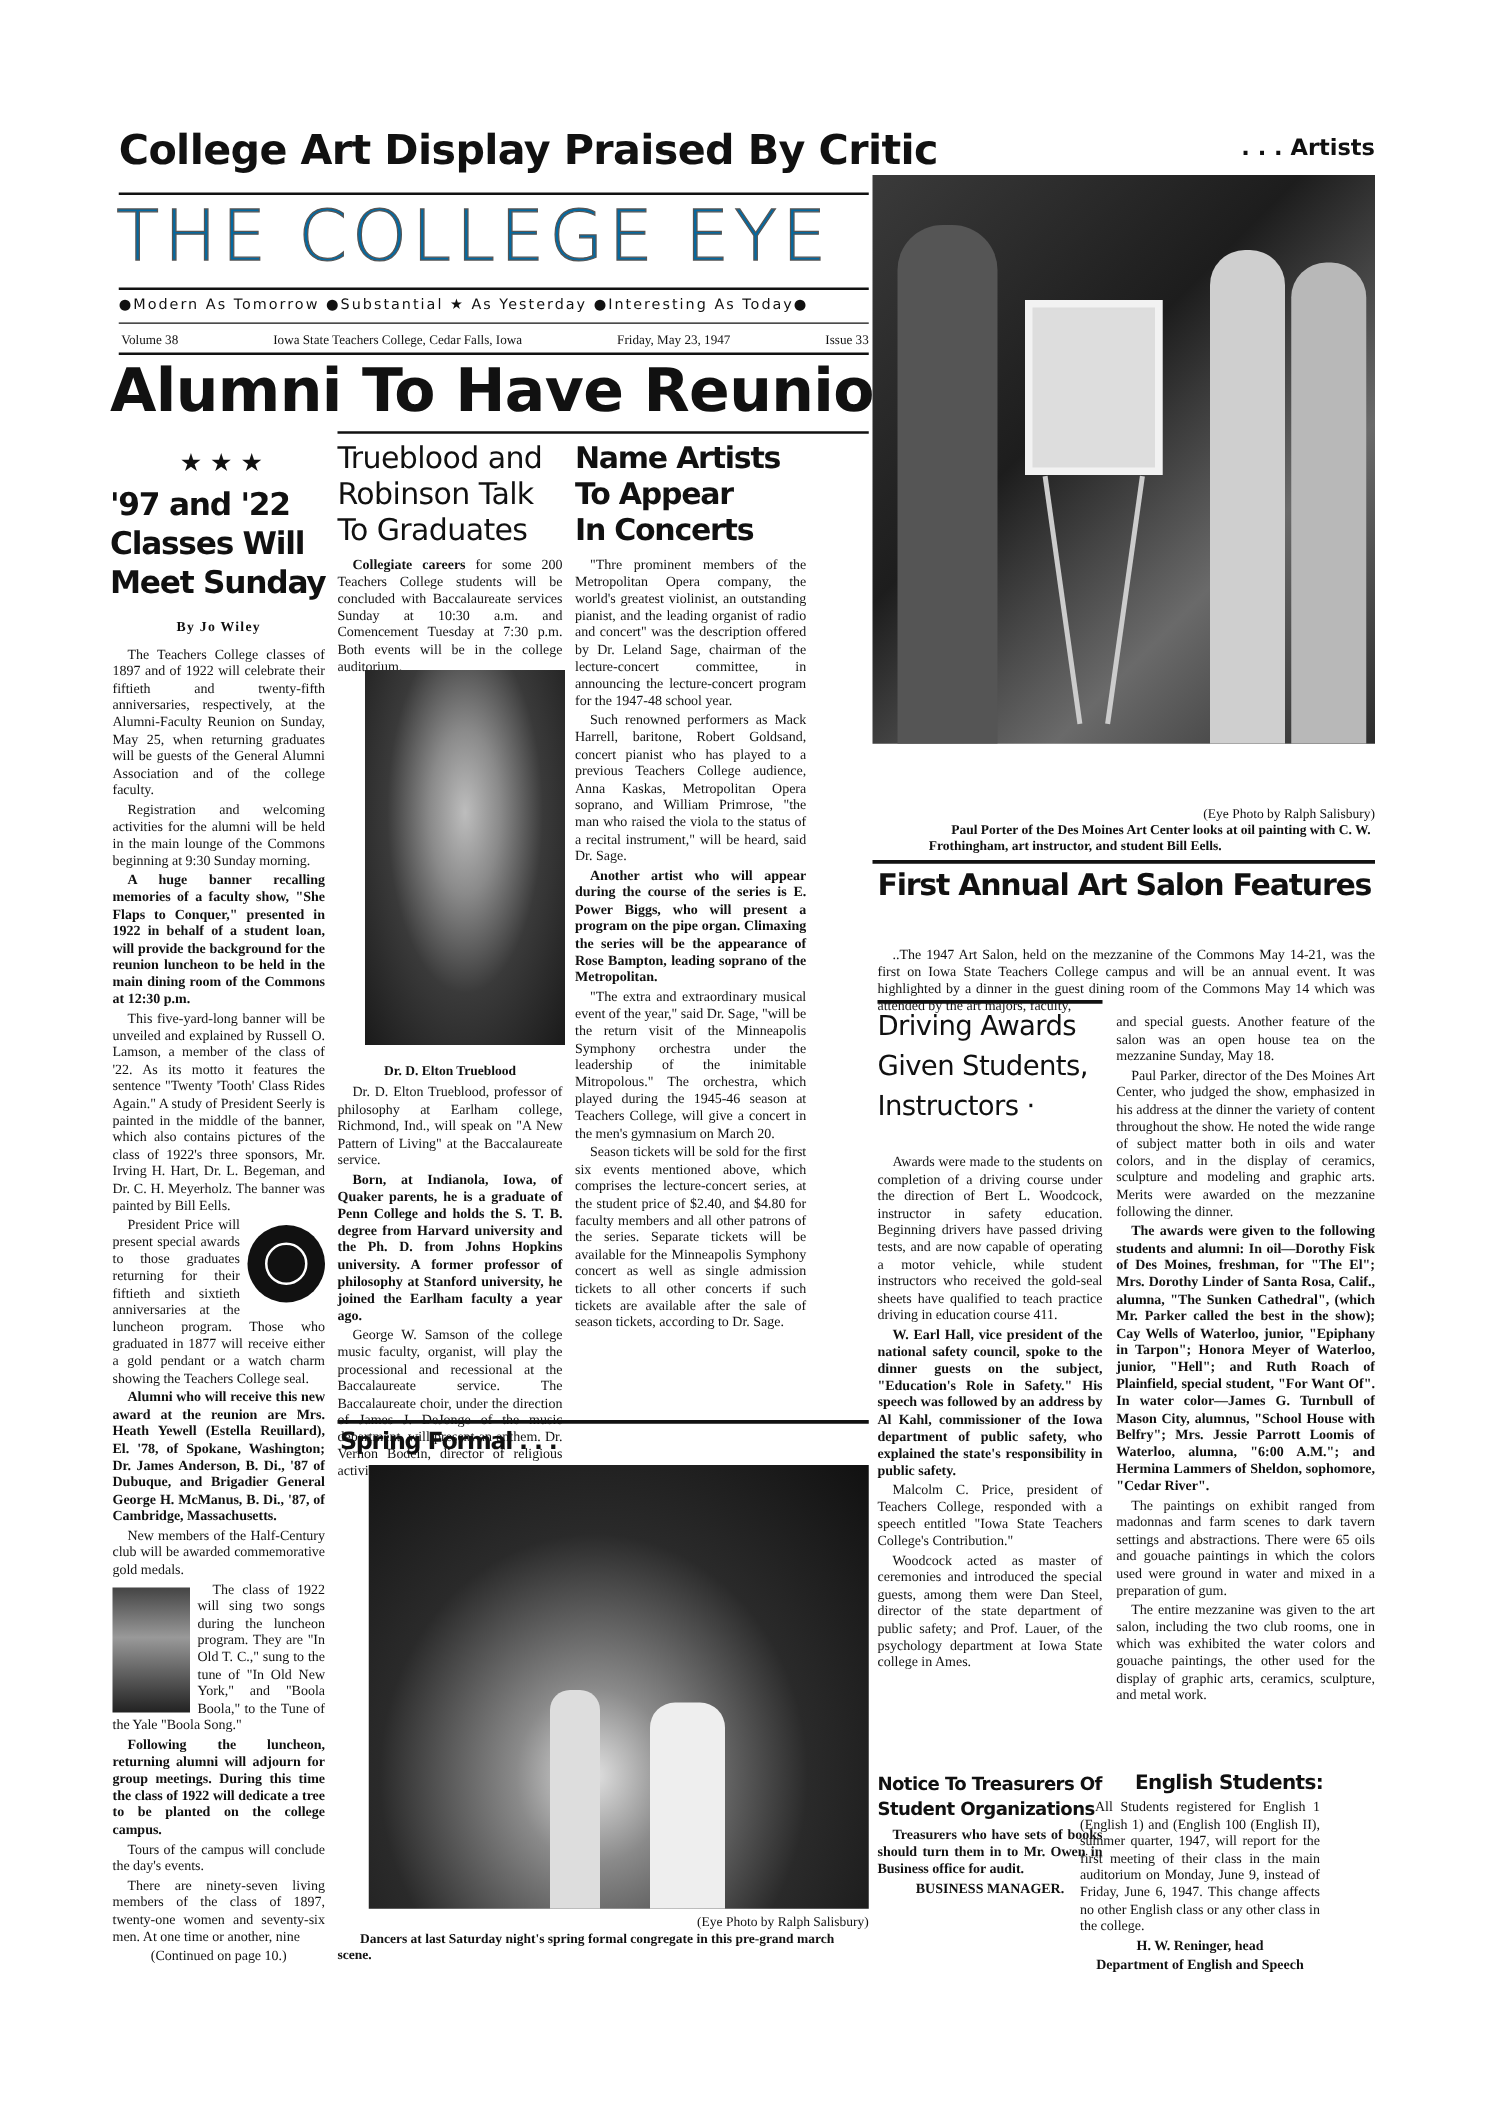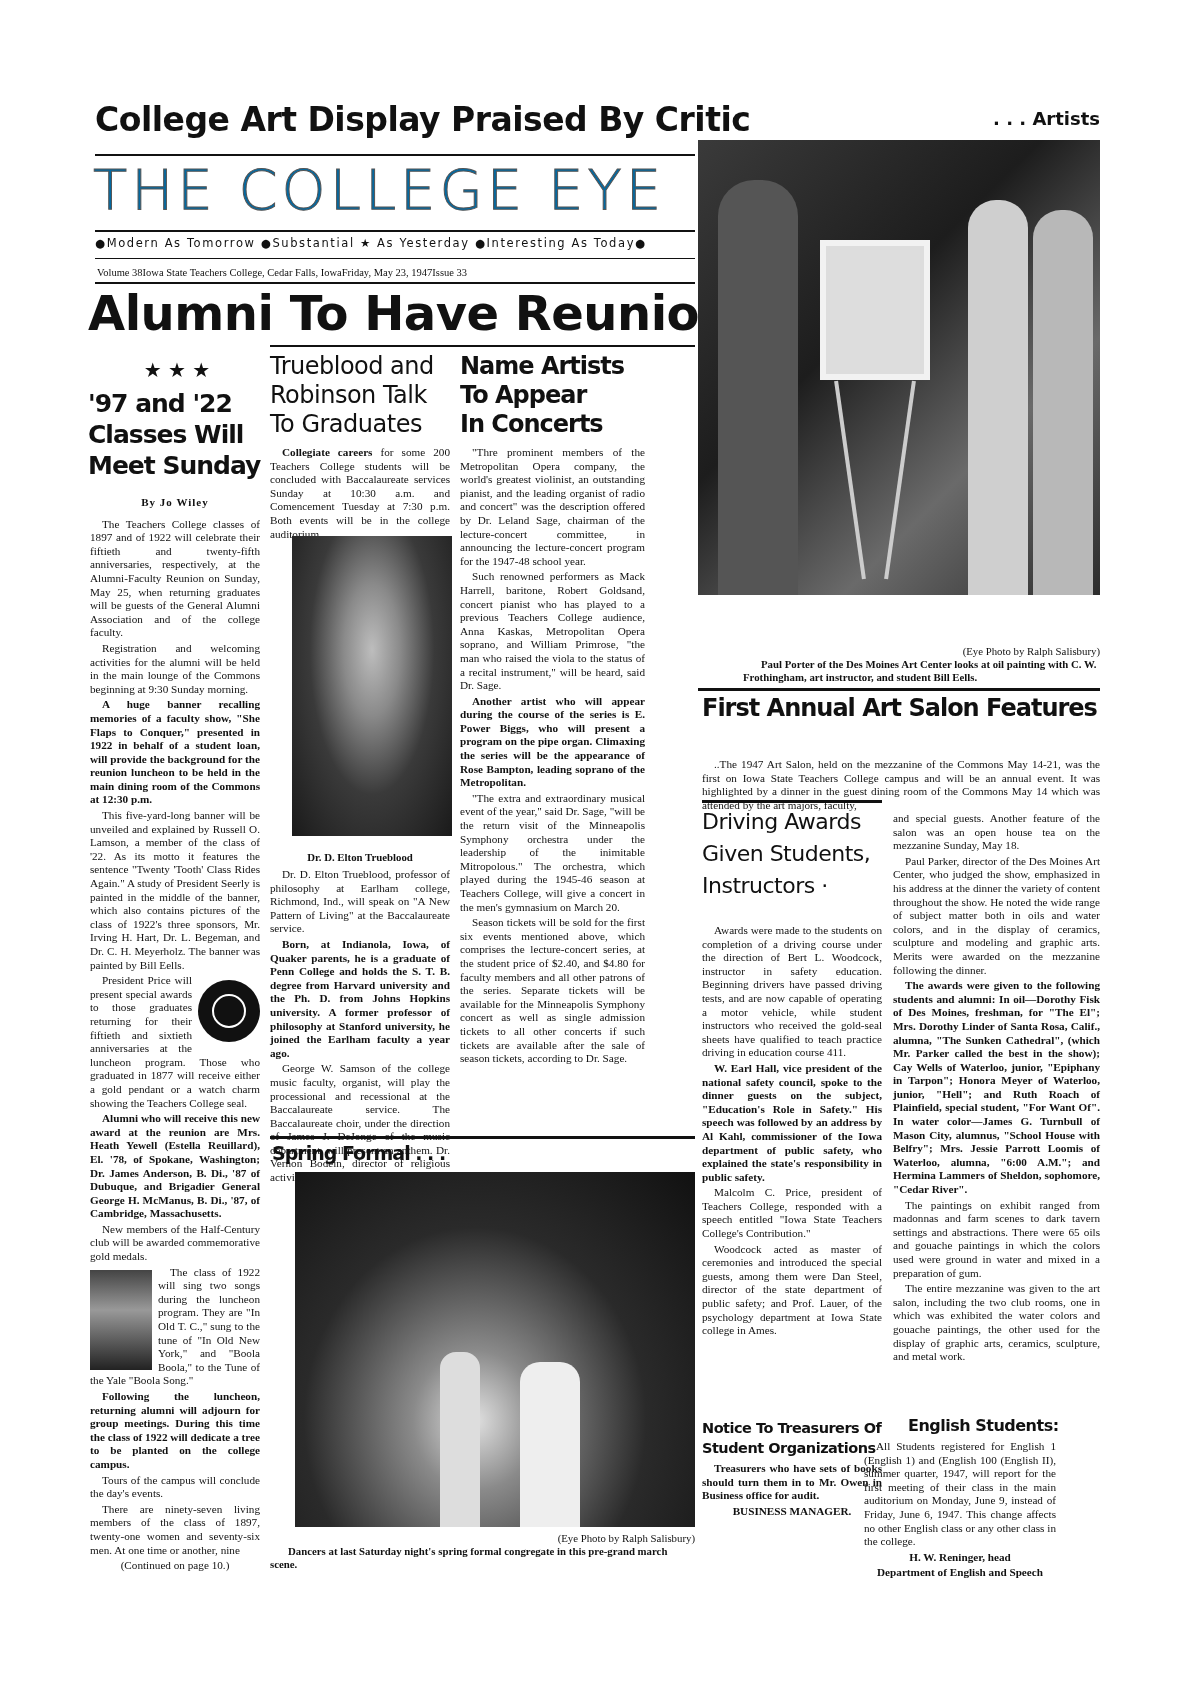--- a/index.html
+++ b/index.html
@@ -5,21 +5,21 @@
   * { box-sizing: border-box; margin: 0; padding: 0; }
   html, body { width: 1200px; height: 1700px; background: #ffffff; overflow: hidden; }
   body { position: relative; color: #111; font-family: "DejaVu Serif", serif; }
   .abs { position: absolute; }
 
   .top-head { left: 95px; top: 100px; font-family: "DejaVu Sans", sans-serif; font-weight: 700; font-size: 33px; letter-spacing: -0.5px; text-align: right; }
   .artists-kicker { right: 100px; top: 108px; font-family: "DejaVu Sans", sans-serif; font-weight: 700; font-size: 18px; }
   .rule { background: #111; }
   .masthead { left: 93px; top: 160px; width: 600px; font-family: "DejaVu Sans", sans-serif; font-size: 56px; font-weight: 300; letter-spacing: 4px; color: #0369a1; line-height: 60px; -webkit-text-stroke: 1px #555; }
   .motto { left: 95px; top: 236px; width: 600px; font-family: "DejaVu Sans", sans-serif; font-size: 11.5px; letter-spacing: 1.6px; white-space: nowrap; }
-  .infobar { left: 97px; top: 267px; width: 598px; font-size: 10.5px; font-family: "Liberation Serif", serif; display: flex; }
+  .infobar { left: 97px; top: 267px; width: 598px; font-size: 10.5px; font-family: "Liberation Serif", serif; display: flex; justify-content: space-between; }
   .banner { left: 88px; top: 285px; font-family: "DejaVu Sans", sans-serif; font-weight: 700; font-size: 48px; letter-spacing: -0.5px; white-space: nowrap; }
 
   .col { position: absolute; font-family: "Liberation Serif", serif; font-size: 11.2px; line-height: 13.6px; text-align: justify; }
   .col p { text-indent: 12px; margin-bottom: 2px; }
   .col p.b { font-weight: 700; }
   .hd-bold { font-family: "DejaVu Sans", sans-serif; font-weight: 700; letter-spacing: -1px; }
   .hd-light { font-family: "DejaVu Sans", sans-serif; font-weight: 400; letter-spacing: -0.5px; }
   .byline { text-align: center; font-weight: 700; font-size: 11px; letter-spacing: 1px; margin: 6px 0 8px; }
   .caption { font-family: "Liberation Serif", serif; font-size: 10.8px; line-height: 13px; }
   .credit { text-align: right; }

